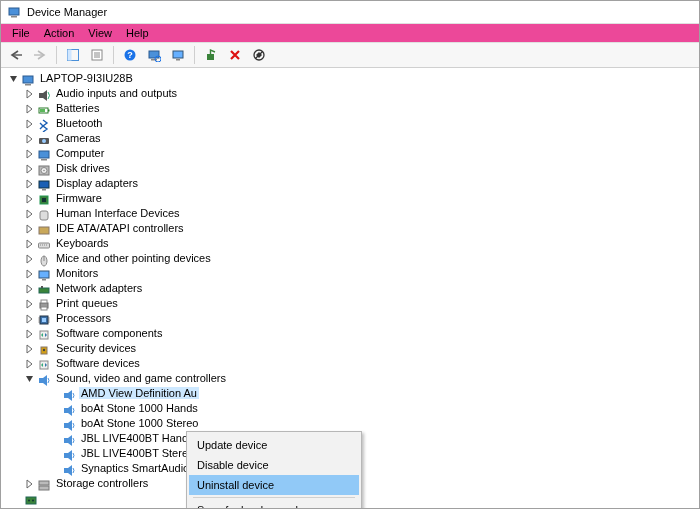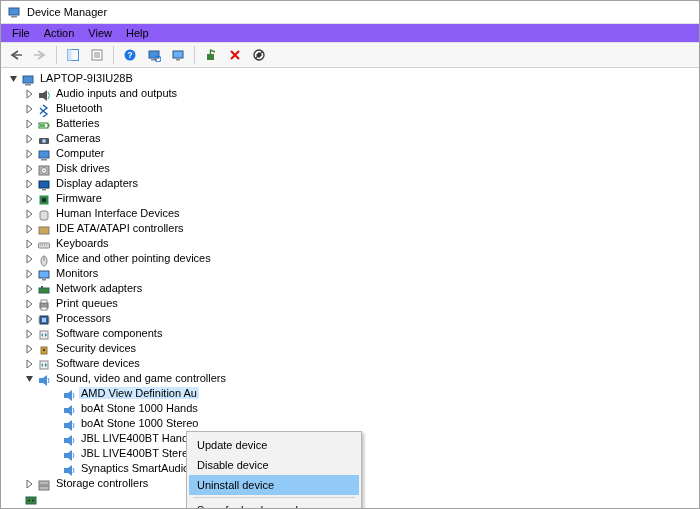--- a/index.html
+++ b/index.html
@@ -1,19 +1,19 @@
 <!DOCTYPE html>
 <html><head>
 <meta charset="utf-8">
 <style>
   html,body{margin:0;padding:0;font-family:"Segoe UI",Tahoma,sans-serif;font-size:11px;color:#000;background:#fff;width:700px;height:509px;overflow:hidden}
   .window{display:flex;flex-direction:column;width:700px;height:509px;border:1px solid #a0a0a0;box-sizing:border-box;background:#fff}
   .titlebar{display:flex;align-items:center;height:22px;padding:0 6px;background:#fff;border-bottom:1px solid #e0e0e0}
   .titlebar .ticon{width:14px;height:14px;margin-right:6px}
-  .menubar{display:flex;align-items:center;height:18px;padding:0 4px;background:#8b5cf6;border-bottom:1px solid #e0e0e0}
+  .menubar{display:flex;align-items:center;height:18px;padding:0 4px;background:#ec4899;border-bottom:1px solid #e0e0e0}
   .menubar span{padding:1px 7px;cursor:default}
   .toolbar{display:flex;align-items:center;height:24px;padding:0 4px;gap:2px;background:#f7f7f7;border-bottom:1px solid #d0d0d0}
   .tbtn{width:20px;height:20px;display:flex;align-items:center;justify-content:center;border:1px solid transparent;border-radius:2px}
   .tsep{width:1px;height:18px;background:#cfcfcf;margin:0 3px}
   .tree{flex:1;overflow:auto;padding:4px 0 4px 4px;position:relative}
   .row{display:flex;align-items:flex-start;height:15px;white-space:nowrap;position:relative}
   .tw{width:12px;height:12px;display:inline-flex;align-items:center;justify-content:center;margin-right:1px;flex-shrink:0}
   .tw svg{pointer-events:none}
   .twnone{width:12px;display:inline-block;flex-shrink:0}
   .ico{width:15px;height:15px;display:inline-flex;align-items:center;justify-content:center;margin-right:3px;flex-shrink:0}
@@ -264,37 +264,37 @@
     <span class="label">Audio inputs and outputs</span>
   </div>
         <div class="row lvl1">
     <span class="tw">
             <svg width="11" height="11">
               <use href="#tw-r"></use>
             </svg>
           </span>
     <span class="ico">
             <svg width="14" height="14">
+              <use href="#i-battery"></use>
+            </svg>
+          </span>
+    <span class="label">Batteries</span>
+  </div>
+        <div class="row lvl1">
+    <span class="tw">
+            <svg width="11" height="11">
+              <use href="#tw-r"></use>
+            </svg>
+          </span>
+    <span class="ico">
+            <svg width="14" height="14">
               <use href="#i-bt"></use>
             </svg>
           </span>
     <span class="label">Bluetooth</span>
-  </div>
-        <div class="row lvl1">
-    <span class="tw">
-            <svg width="11" height="11">
-              <use href="#tw-r"></use>
-            </svg>
-          </span>
-    <span class="ico">
-            <svg width="14" height="14">
-              <use href="#i-battery"></use>
-            </svg>
-          </span>
-    <span class="label">Batteries</span>
   </div>
         <div class="row lvl1">
     <span class="tw">
             <svg width="11" height="11">
               <use href="#tw-r"></use>
             </svg>
           </span>
     <span class="ico">
             <svg width="14" height="14">
               <use href="#i-cam"></use>

